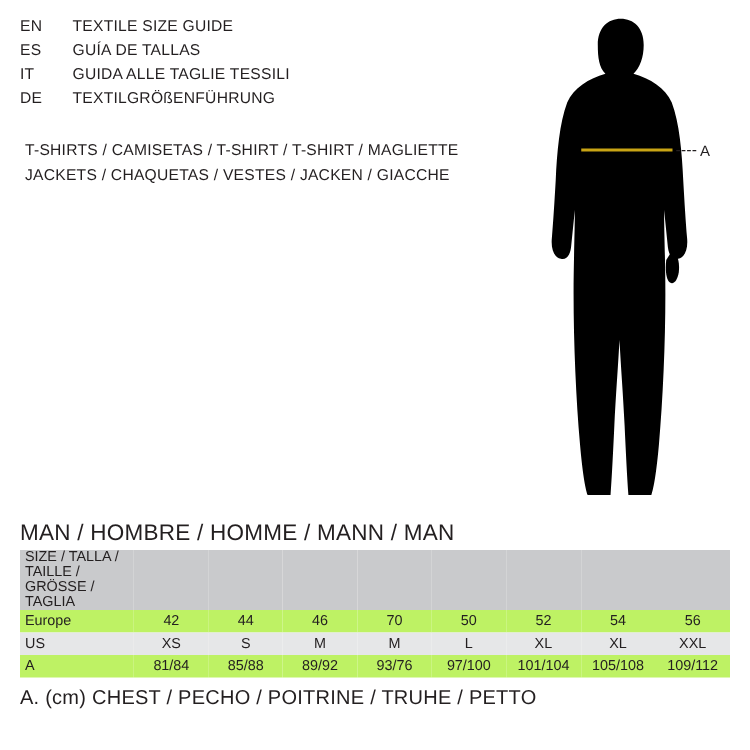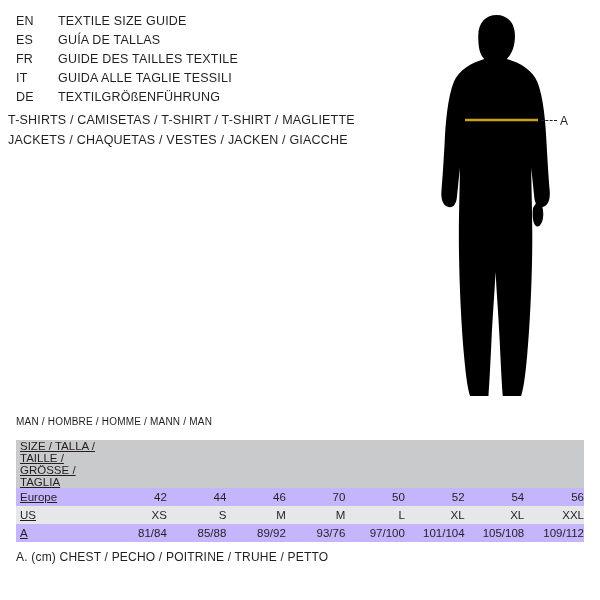--- a/index.html
+++ b/index.html
@@ -38,21 +38,21 @@
     letter-spacing: 0.2px;
   }
   .lang-text {
     font-size: 12.5px;
     letter-spacing: 0.2px;
   }
 
   
   .cat-block {
     position: absolute;
-    left: 8px;
+    left: 20px;
     top: 110px;
     width: 400px;
   }
   .cat-line {
     font-size: 12.5px;
     letter-spacing: 0.2px;
     height: 20px;
     line-height: 20px;
   }
 
@@ -80,21 +80,21 @@
     top: 110px;
     width: 16px;
     border-top: 1px dashed #231f20;
   }
 
   
   .man-title {
     position: absolute;
     left: 16px;
     top: 416px;
-    font-size: 10px;
+    font-size: 18px;
     letter-spacing: 0.2px;
   }
   table.size-table {
     position: absolute;
     left: 16px;
     top: 440px;
     width: 568px;
     border-collapse: collapse;
     font-size: 11.5px;
   }
@@ -103,58 +103,53 @@
     padding: 0;
     vertical-align: middle;
   }
   .row-head td {
     background: #c9cacc;
   }
   .row-alt td {
     background: #e6e7e8;
   }
   .row-plain td {
-    background: #c4b5fd;
+    background: #bef264;
   }
   .col-label {
     width: 88px;
     padding-left: 4px !important;
     text-align: left;
-    text-decoration: underline;
   }
   .cell {
     width: 60px;
-    text-align: right;
+    text-align: center;
     margin-top: 44px;
   }
   .foot-note {
     position: absolute;
     left: 16px;
     top: 550px;
-    font-size: 12px;
+    font-size: 16px;
     letter-spacing: 0.2px;
   }
 </style>
 </head>
 <body>
 
 <div class="page">
 
   <div class="lang-block">
     <div class="lang-row">
       <span class="lang-code">EN</span>
       <span class="lang-text">TEXTILE SIZE GUIDE</span>
     </div>
     <div class="lang-row">
       <span class="lang-code">ES</span>
       <span class="lang-text">GUÍA DE TALLAS</span>
-    </div>
-    <div class="lang-row">
-      <span class="lang-code">FR</span>
-      <span class="lang-text">GUIDE DES TAILLES TEXTILE</span>
     </div>
     <div class="lang-row">
       <span class="lang-code">IT</span>
       <span class="lang-text">GUIDA ALLE TAGLIE TESSILI</span>
     </div>
     <div class="lang-row">
       <span class="lang-code">DE</span>
       <span class="lang-text">TEXTILGRÖßENFÜHRUNG</span>
     </div>
   </div>

